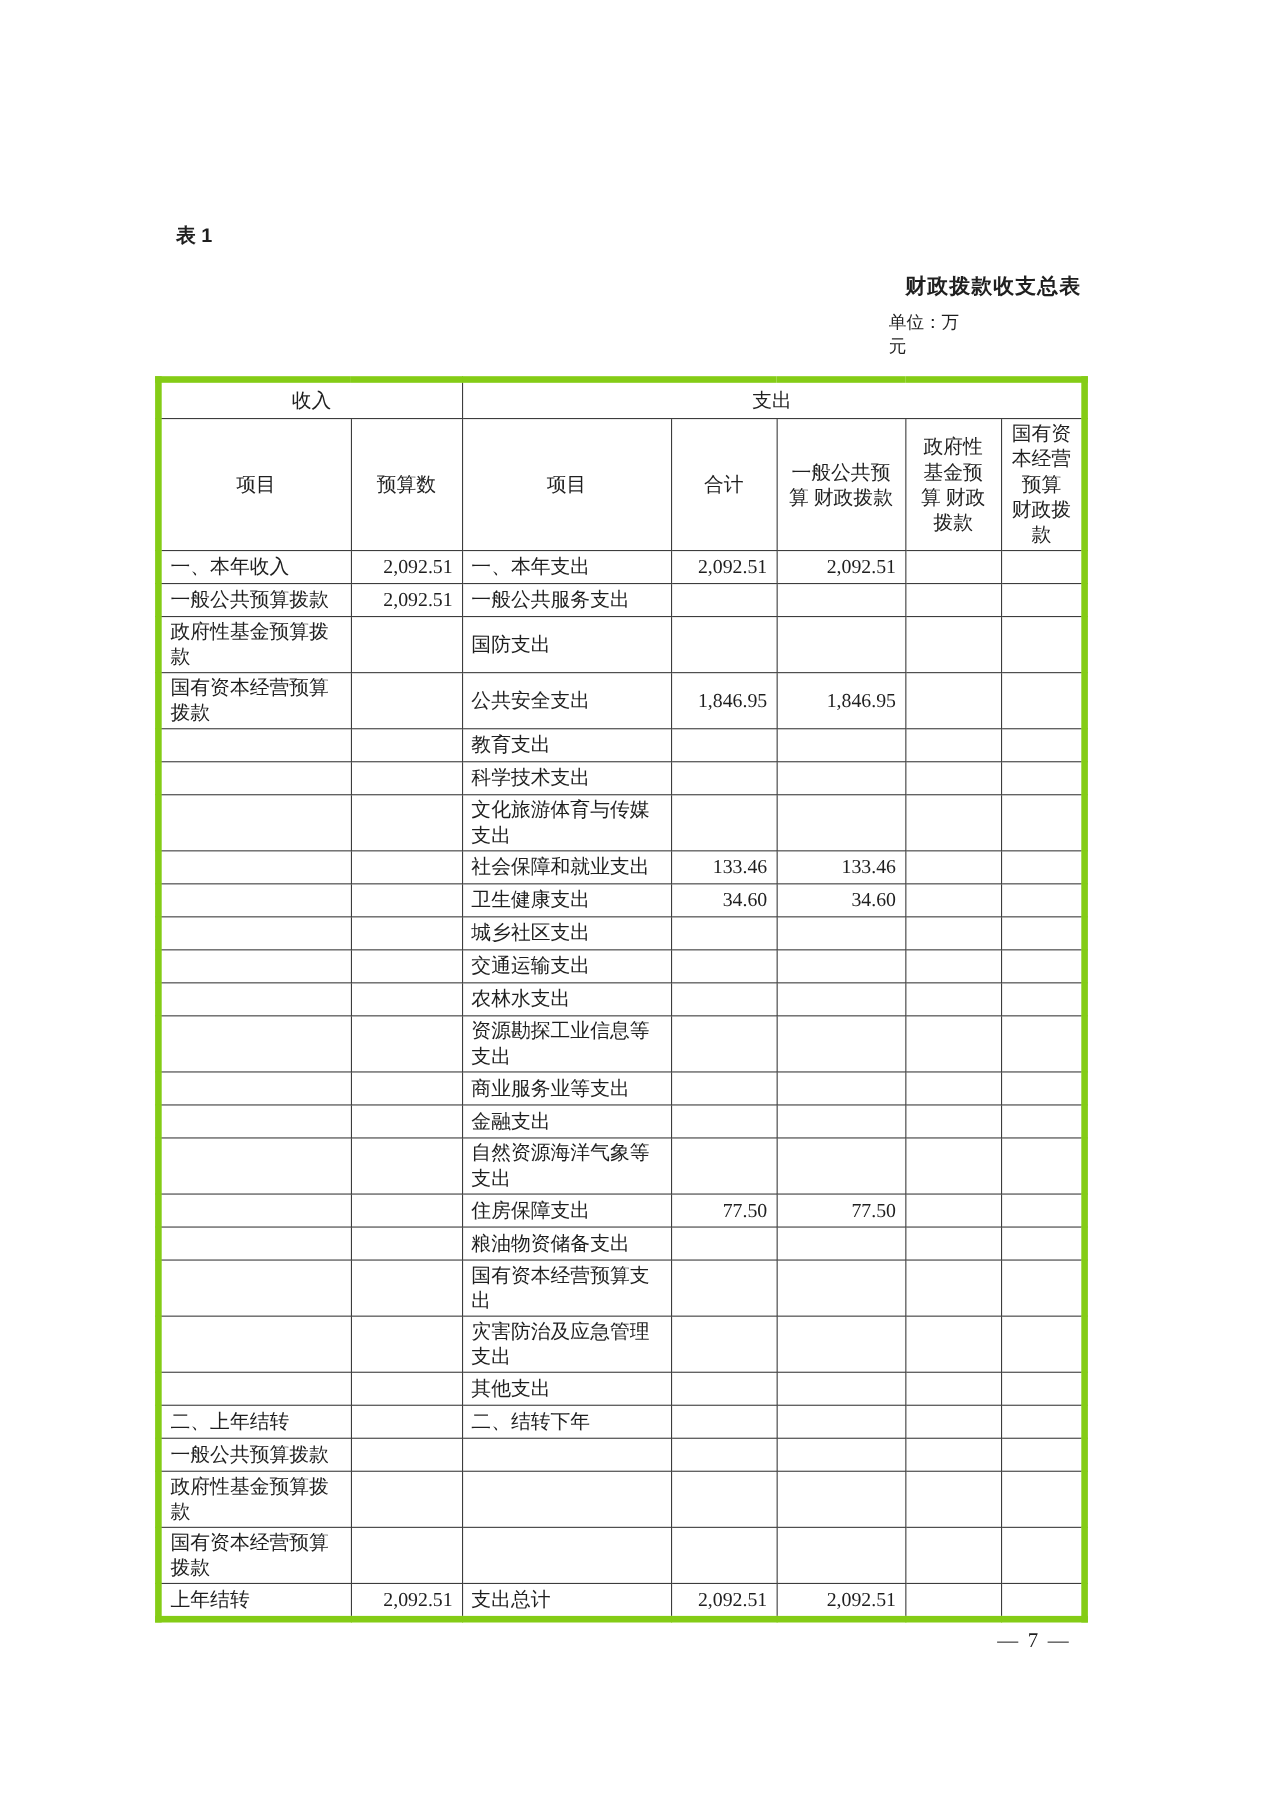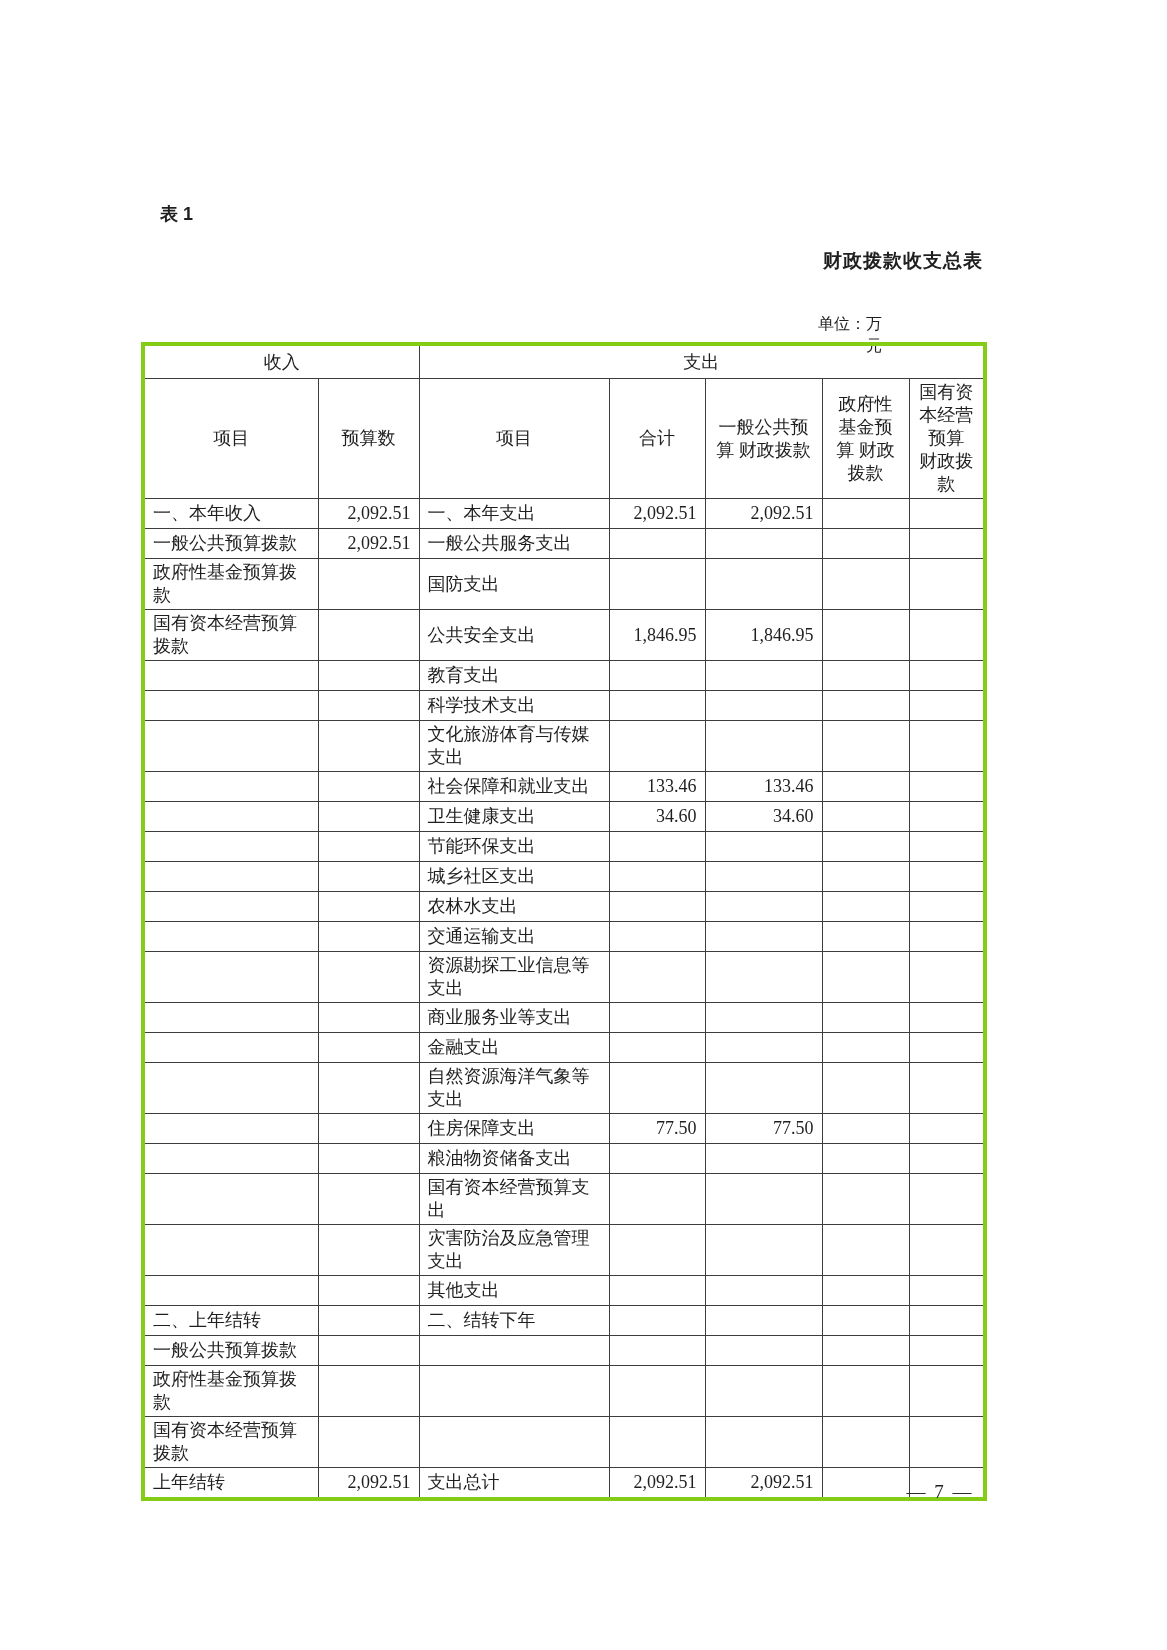--- a/index.html
+++ b/index.html
@@ -19,42 +19,41 @@
   }
   .doc-title{
     position:absolute;left:141px;top:249px;width:842px;
     text-align:right;
     font-family:"Liberation Sans","DejaVu Sans",sans-serif;
     font-weight:bold;font-size:19px;line-height:24px;
     letter-spacing:1px;
   }
   .unit-note{
     position:absolute;left:808px;top:283px;width:74px;
-    text-align:right;
+    text-align:left;
     font-size:16px;line-height:22px;
     word-break:break-all;
-    margin-top:30px;
   }
   table.budget{
     position:absolute;left:141px;top:342px;
     width:842px;
     border-collapse:collapse;
     table-layout:fixed;
     font-size:18px;
   }
   table.budget th, table.budget td{
     border:1px solid #3d3d3d;
     padding:2px 8px;
     line-height:23px;
     vertical-align:middle;
     font-weight:normal;
     overflow:hidden;
     word-break:break-all;
   }
-  table.budget{border:4px solid #84cc16;}
+  table.budget{border:6px solid #84cc16;}
   tr.group-row th{height:28px;text-align:center;}
   tr.cols-row th{height:110px;text-align:center;}
   td.c-label{text-align:left;}
   td.c-num{text-align:right;padding-right:10px;
     font-variant-numeric:tabular-nums;}
   tbody td{height:25px;}
   .page-number{
     position:absolute;left:840px;top:1480px;width:200px;
     text-align:center;
     font-size:19px;line-height:24px;
@@ -175,48 +174,39 @@
       <td class="c-num"></td>
       <td class="c-label">卫生健康支出</td>
       <td class="c-num">34.60</td>
       <td class="c-num">34.60</td>
       <td class="c-num"></td>
       <td class="c-num"></td>
     </tr>
         <tr>
       <td class="c-label"></td>
       <td class="c-num"></td>
-      <td class="c-label">节能环保支出</td>
-      <td class="c-num"></td>
-      <td class="c-num"></td>
-      <td class="c-num"></td>
-      <td class="c-num"></td>
-    </tr>
-        <tr>
-      <td class="c-label"></td>
-      <td class="c-num"></td>
       <td class="c-label">城乡社区支出</td>
       <td class="c-num"></td>
       <td class="c-num"></td>
       <td class="c-num"></td>
       <td class="c-num"></td>
     </tr>
         <tr>
       <td class="c-label"></td>
       <td class="c-num"></td>
+      <td class="c-label">交通运输支出</td>
+      <td class="c-num"></td>
+      <td class="c-num"></td>
+      <td class="c-num"></td>
+      <td class="c-num"></td>
+    </tr>
+        <tr>
+      <td class="c-label"></td>
+      <td class="c-num"></td>
       <td class="c-label">农林水支出</td>
-      <td class="c-num"></td>
-      <td class="c-num"></td>
-      <td class="c-num"></td>
-      <td class="c-num"></td>
-    </tr>
-        <tr>
-      <td class="c-label"></td>
-      <td class="c-num"></td>
-      <td class="c-label">交通运输支出</td>
       <td class="c-num"></td>
       <td class="c-num"></td>
       <td class="c-num"></td>
       <td class="c-num"></td>
     </tr>
         <tr>
       <td class="c-label"></td>
       <td class="c-num"></td>
       <td class="c-label">资源勘探工业信息等支出</td>
       <td class="c-num"></td>

